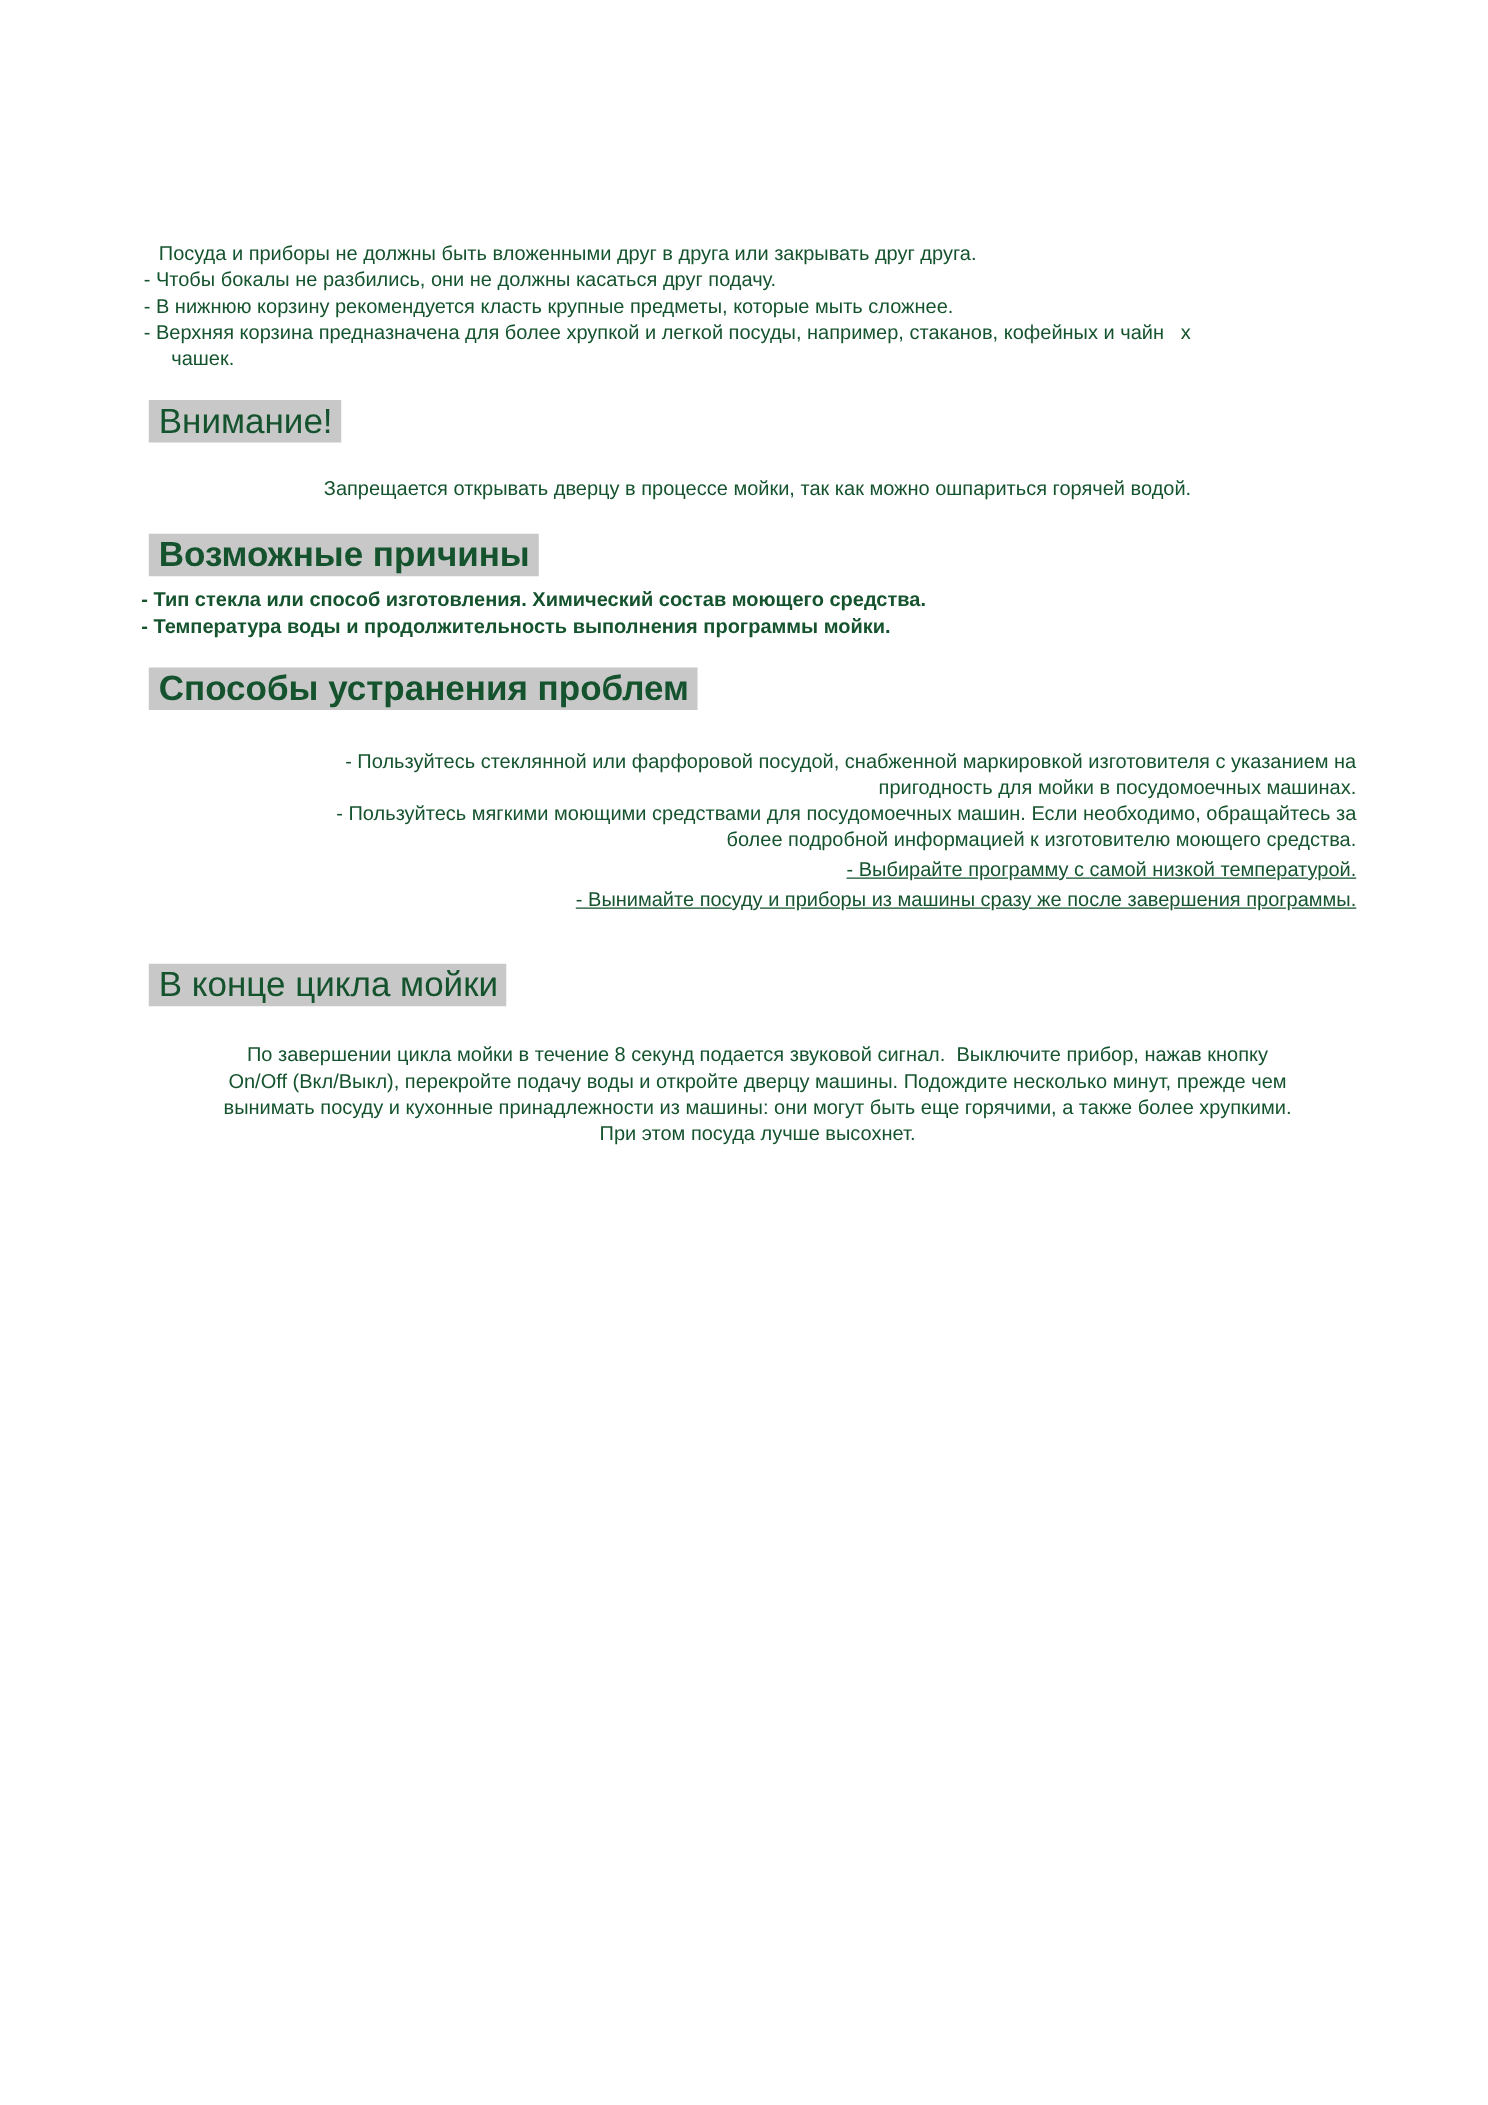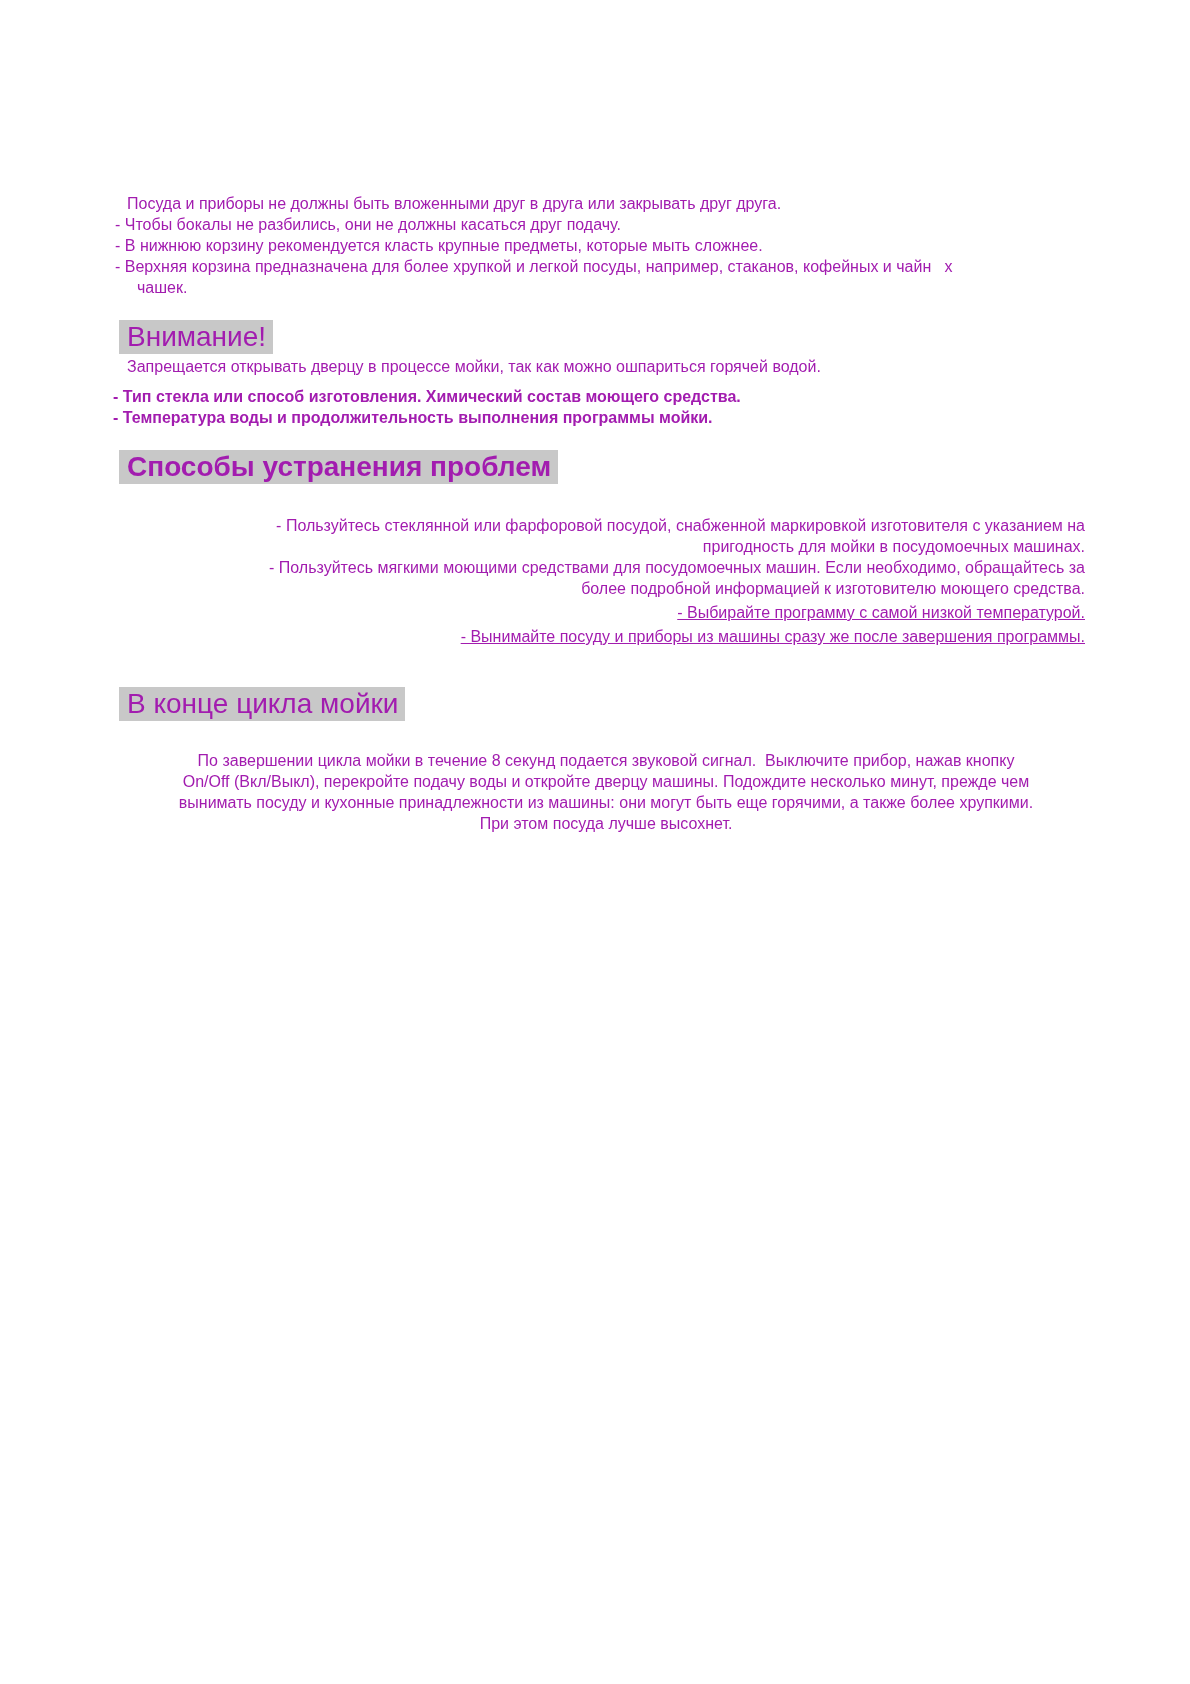--- a/index.html
+++ b/index.html
@@ -1,21 +1,21 @@
 <!DOCTYPE html>
 <html><head>
 <meta charset="utf-8">
 <style>
   html, body { margin: 0; padding: 0; background: #ffffff; }
   .page {
     position: relative;
     width: 1190px;
     height: 1684px;
     background: #ffffff;
-    color: #a21caf;
+    color: #14532d;
     font-family: "Liberation Sans", sans-serif;
     overflow: hidden;
   }
   .content {
     position: absolute;
     left: 127px;
     top: 193px;
     width: 958px;
     font-size: 16px;
     line-height: 21px;
@@ -32,21 +32,21 @@
     font-size: 28px;
     line-height: 34px;
     padding: 0 7px 0 8px;
     margin-left: -8px;
     white-space: nowrap;
   }
   .hbold { font-weight: bold; }
   .hreg  { font-weight: normal; }
   
   .mt-warn-h   { margin-top: 22px; }
-  .mt-warn-p   { margin-top: 2px; }
+  .mt-warn-p   { margin-top: 27px; text-align: center; }
   .mt-causes-h { margin-top: 25px; }
   .mt-causes-l { margin-top: 9px; }
   .mt-sol-h    { margin-top: 22px; }
   .mt-sol-l    { margin-top: 31px; }
   .mt-end-h    { margin-top: 40px; }
   .mt-end-p    { margin-top: 29px; text-align: center; }
   
   .causes-list { margin-left: -14px; }
   .causes-list .li { padding-left: 12px; text-indent: -12px; white-space: pre-wrap; font-weight: bold; }
   
@@ -69,20 +69,23 @@
       <div class="li">- Верхняя корзина предназначена для более хрупкой и легкой посуды, например, стаканов, кофейных и чайн   х
 чашек.</div>
     </div>
 
     <div class="hwrap mt-warn-h">
       <span class="hbox hreg">Внимание!</span>
     </div>
 
     <div class="para mt-warn-p">Запрещается открывать дверцу в процессе мойки, так как можно ошпариться горячей водой.</div>
 
+    <div class="hwrap mt-causes-h">
+      <span class="hbox hbold">Возможные причины</span>
+    </div>
 
     <div class="causes-list mt-causes-l">
       <div class="li">- Тип стекла или способ изготовления. Химический состав моющего средства.</div>
       <div class="li">- Температура воды и продолжительность выполнения программы мойки.</div>
     </div>
 
     <div class="hwrap mt-sol-h">
       <span class="hbox hbold">Способы устранения проблем</span>
     </div>
 

